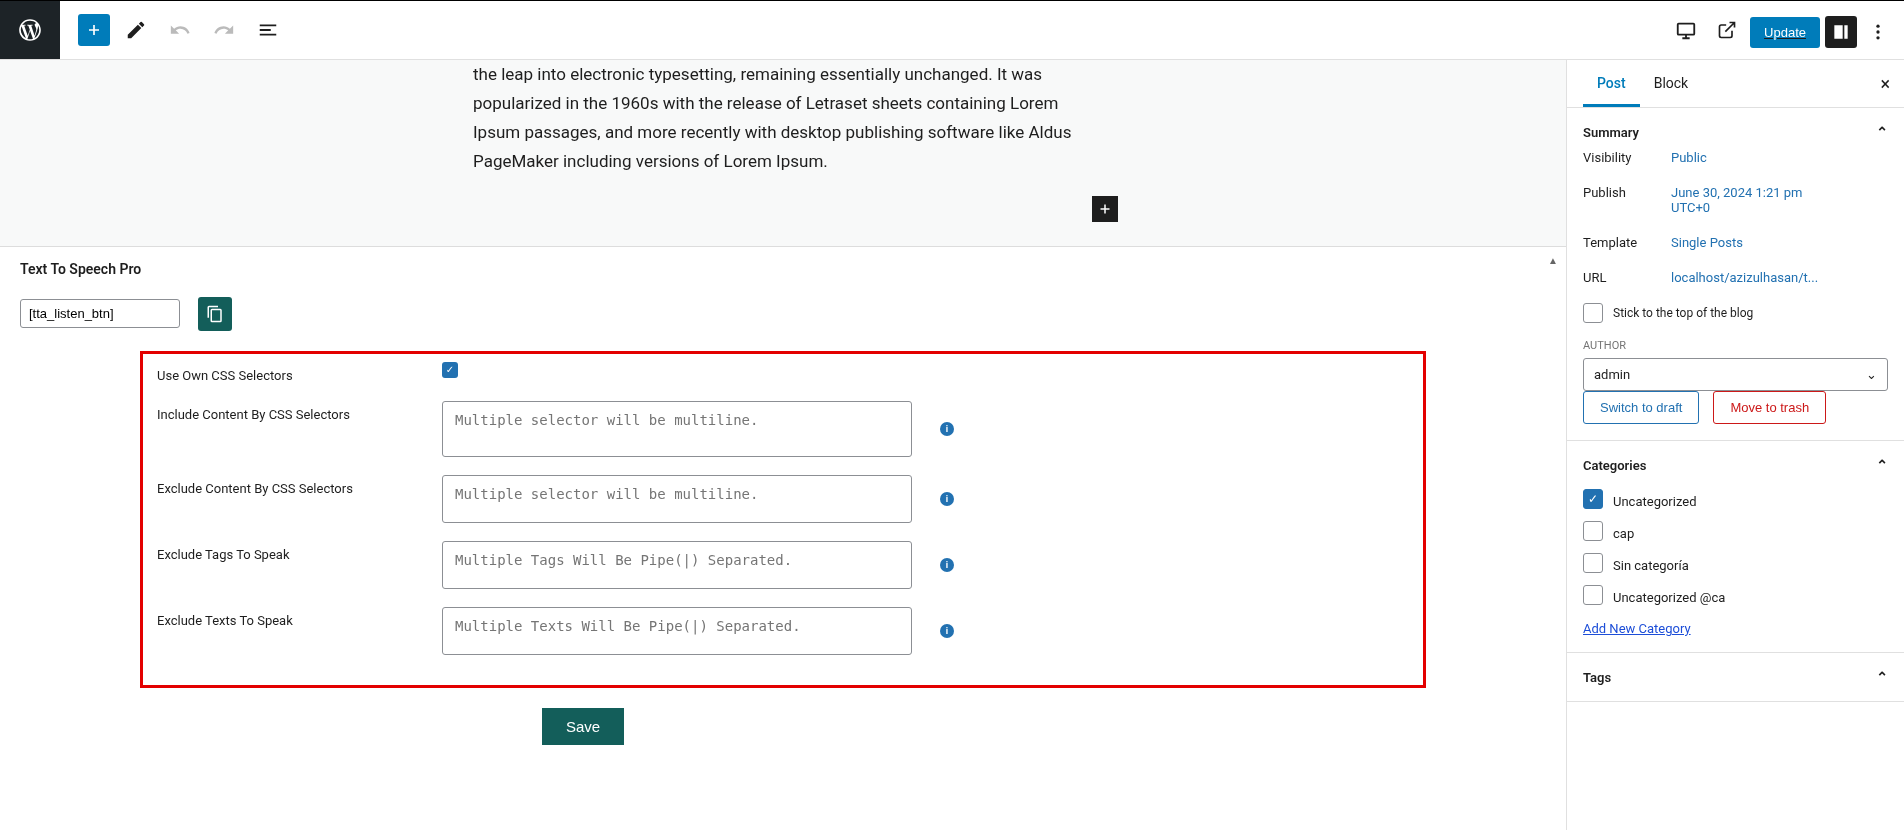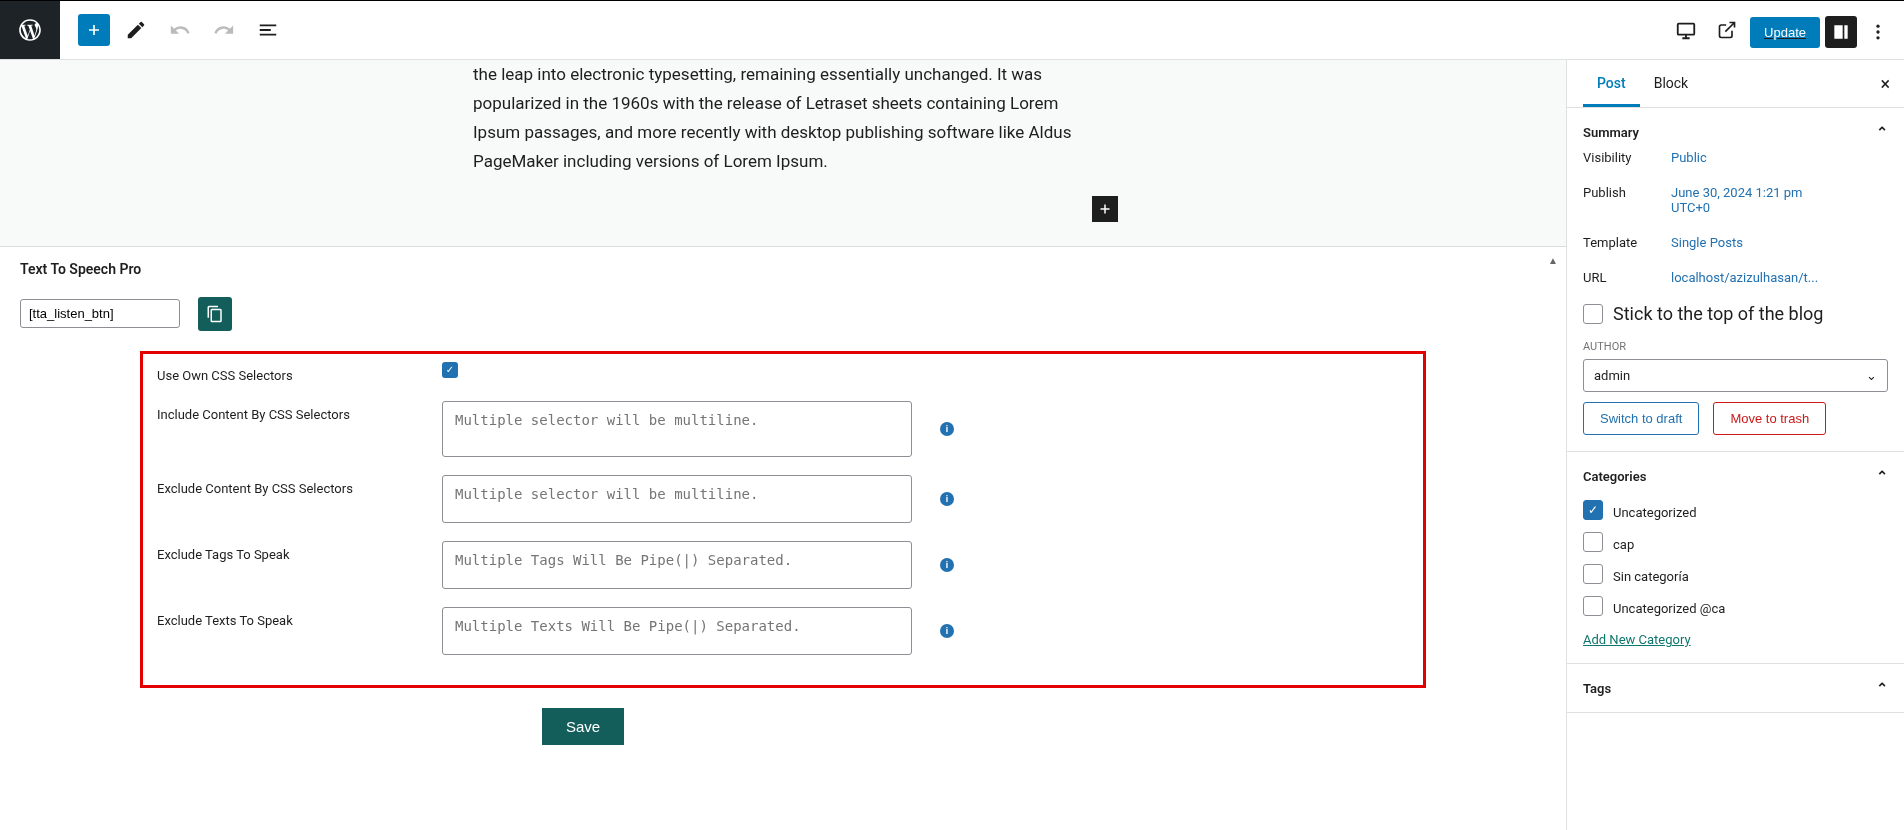--- a/index.html
+++ b/index.html
@@ -47,33 +47,33 @@
 .tab { padding: 13px 14px; font-size: 14px; cursor: pointer; border-bottom: 3px solid transparent; margin-bottom: -1px; }
 .tab.active { border-bottom-color: #007cba; font-weight: 500; color: #007cba; }
 .close-x { margin-left: auto; margin-right: 14px; font-size: 18px; cursor: pointer; color: #1e1e1e; }
 .panel { border-bottom: 1px solid #e0e0e0; padding: 16px; }
 .panel-head { display: flex; justify-content: space-between; align-items: center; font-weight: 600; font-size: 13px; cursor: pointer; }
 .panel-head .chev { font-size: 14px; }
 .kv { display: flex; padding: 10px 0; font-size: 13px; align-items: flex-start; }
 .kv .k { width: 88px; }
 .kv .v { color: #2271b1; cursor: pointer; }
 .kv .v.trunc { max-width: 150px; flex: 1; white-space: nowrap; overflow: hidden; text-overflow: ellipsis; }
-.stick-row { display: flex; align-items: center; gap: 10px; padding: 8px 0 16px 0; font-size: 18px; }
+.stick-row { display: flex; align-items: center; gap: 10px; padding: 8px 0 16px 0; font-size: 12px; }
 .stick-row .cb { width: 20px; height: 20px; border: 1px solid #8c8f94; border-radius: 3px; }
 .author-lbl { font-size: 11px; color: #757575; text-transform: uppercase; margin-bottom: 6px; }
 .select { border: 1px solid #8c8f94; border-radius: 3px; padding: 8px 10px; font-size: 13px; display: flex; justify-content: space-between; align-items: center; cursor: pointer; }
-.btn-row { display: flex; gap: 14px; margin-top: 10px; }
+.btn-row { display: flex; gap: 14px; margin-top: 0; }
 .btn-outline { border: 1px solid #2271b1; color: #2271b1; background: #fff; padding: 8px 16px; border-radius: 3px; font-size: 13px; cursor: pointer; }
 .btn-danger { border: 1px solid #cc1818; color: #cc1818; background: #fff; padding: 8px 16px; border-radius: 3px; font-size: 13px; cursor: pointer; }
 .cat-list { padding-top: 10px; }
 .cat-item { display: flex; align-items: flex-end; gap: 10px; padding: 6px 0; font-size: 13px; }
 .cb2 { width: 20px; height: 20px; border: 1px solid #8c8f94; border-radius: 3px; display: inline-flex; align-items: center; justify-content: center; }
 .cb2.checked { background: #2271b1; border-color: #2271b1; }
 .cb2.checked::after { content: "✓"; color: #fff; font-size: 12px; }
-.addnew { color: #0f766e; text-decoration: underline; font-size: 13px; cursor: pointer; margin-top: 10px; display: inline-block; }
+.addnew { color: #1d4ed8; text-decoration: underline; font-size: 13px; cursor: pointer; margin-top: 10px; display: inline-block; }
 </style>
 </head>
 <body>
 
 <div class="app">
   <div class="topbar">
     <div class="wp-logo">
       <svg width="26" height="26" viewBox="0 0 24 24">
           <path d="M12 2C6.5 2 2 6.5 2 12s4.5 10 10 10 10-4.5 10-10S17.5 2 12 2zM3.5 12c0-1.2.3-2.4.7-3.4l4 11C5.6 18.1 3.5 15.3 3.5 12zm8.5 8.5c-.8 0-1.6-.1-2.4-.3l2.5-7.4 2.6 7.2c-.8.3-1.7.5-2.7.5zm1.2-12.5c.5 0 1-.1 1-.1.5 0 .4-.7 0-.7 0 0-1.4.1-2.3.1-.8 0-2.2-.1-2.2-.1-.5 0-.5.7-.1.7 0 0 .4.1.9.1l1.3 3.7-1.9 5.7-3.2-9.4c.5 0 1-.1 1-.1.5 0 .4-.7 0-.7 0 0-1.4.1-2.3.1h-.5C6.4 5 9 3.5 12 3.5c2.2 0 4.2.8 5.8 2.2h-.1c-.8 0-1.4.7-1.4 1.5 0 .7.4 1.3.8 2 .3.6.7 1.3.7 2.4 0 .7-.3 1.6-.7 2.7l-.9 2.9-3-9.2zm6.3-.2c.7 1.3 1 2.7 1 4.2 0 3.3-1.8 6.1-4.4 7.6l2.6-7.5c.5-1.2.6-2.2.6-3 .2-.5.2-.9.2-1.3z"></path>
         </svg>

